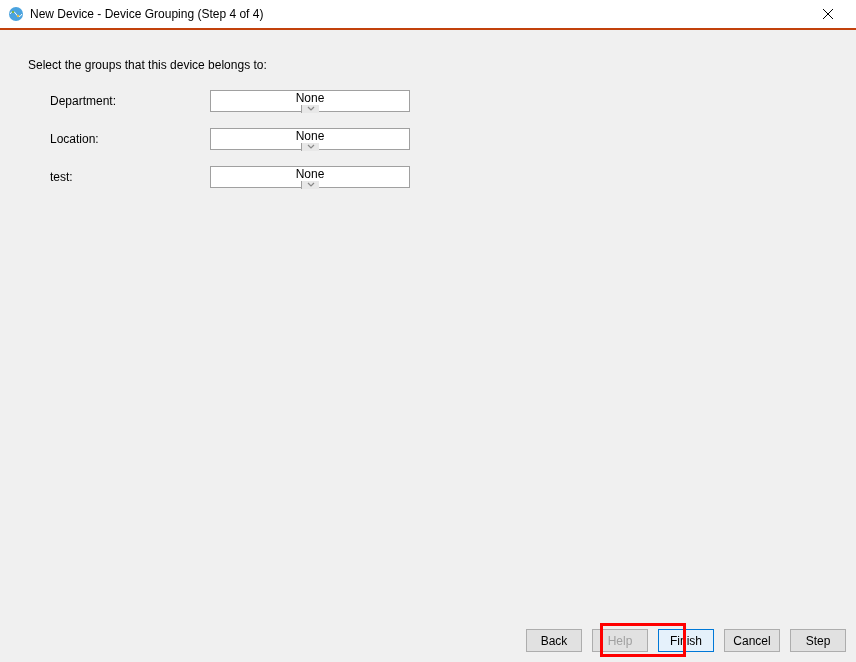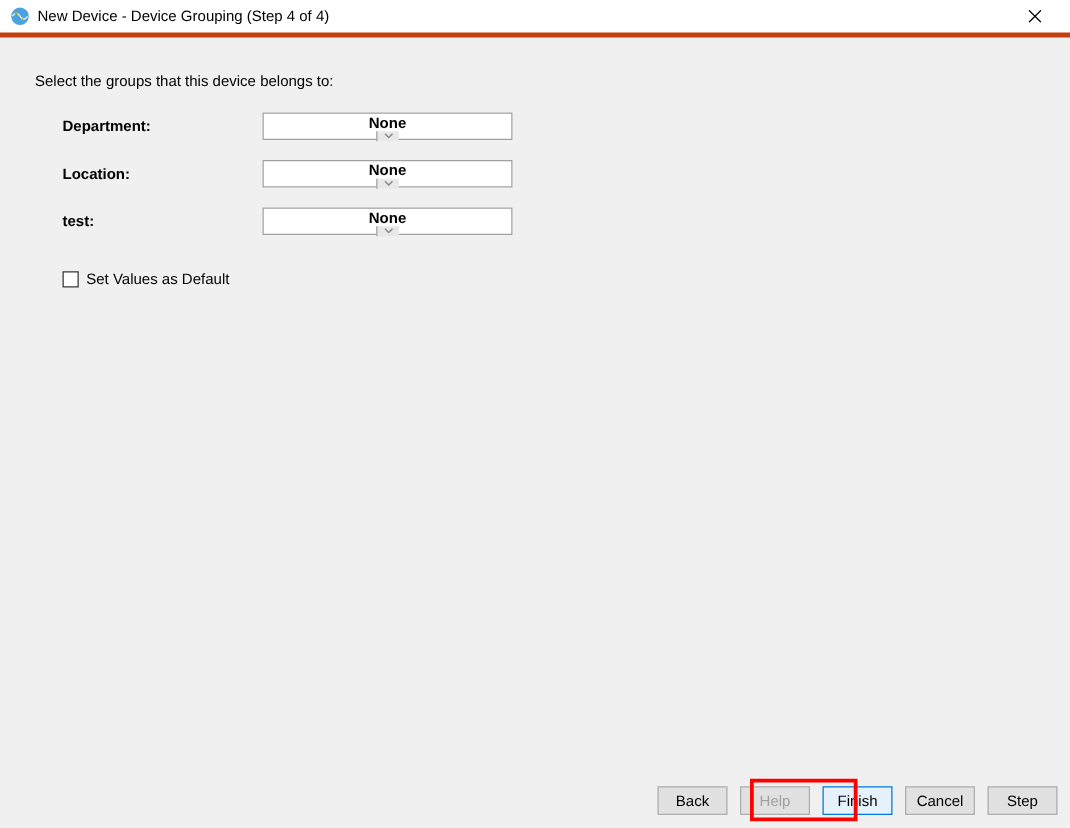--- a/index.html
+++ b/index.html
@@ -12,21 +12,21 @@
       color: #000;
       position: relative;
       overflow: hidden;
     }
     .titlebar {
       height: 30px;
       background: #fff;
       display: flex;
       align-items: center;
       padding: 0 8px;
-      border-bottom: 4px solid #c2410c;
+      border-bottom: 2px solid #c2410c;
     }
     .titlebar-icon {
       width: 16px; height: 16px;
       margin-right: 6px;
       display: inline-block;
     }
     .titlebar-title {
       flex: 1;
       font-size: 12px;
       color: #000;
@@ -42,21 +42,20 @@
       margin-top: 14px;
     }
     .instruction {
       margin-bottom: 18px;
     }
     .form-row {
       display: flex;
       align-items: center;
       margin-bottom: 16px;
       margin-left: 22px;
-      font-weight: bold;
     }
     .form-label {
       width: 160px;
     }
     .combo {
       width: 200px;
       height: 22px;
       border: 1px solid #a0a0a0;
       background: #fff;
       display: flex;
@@ -177,24 +176,20 @@
     <div class="combo">
       <div class="combo-value">None</div>
       <div class="combo-btn">
         <svg width="8" height="8" viewBox="0 0 8 8">
           <polyline points="1,2 4,5 7,2" fill="none" stroke="#888" stroke-width="1.2"></polyline>
         </svg>
       </div>
     </div>
   </div>
 
-  <div class="checkbox-row">
-    <div class="checkbox-box"></div>
-    <span>Set Values as Default</span>
-  </div>
 </div>
 
 <div class="button-bar">
   <div class="btn">Back</div>
   <div class="btn disabled">Help</div>
   <div class="btn primary">Finish</div>
   <div class="btn">Cancel</div>
   <div class="btn">Step</div>
 </div>
 

